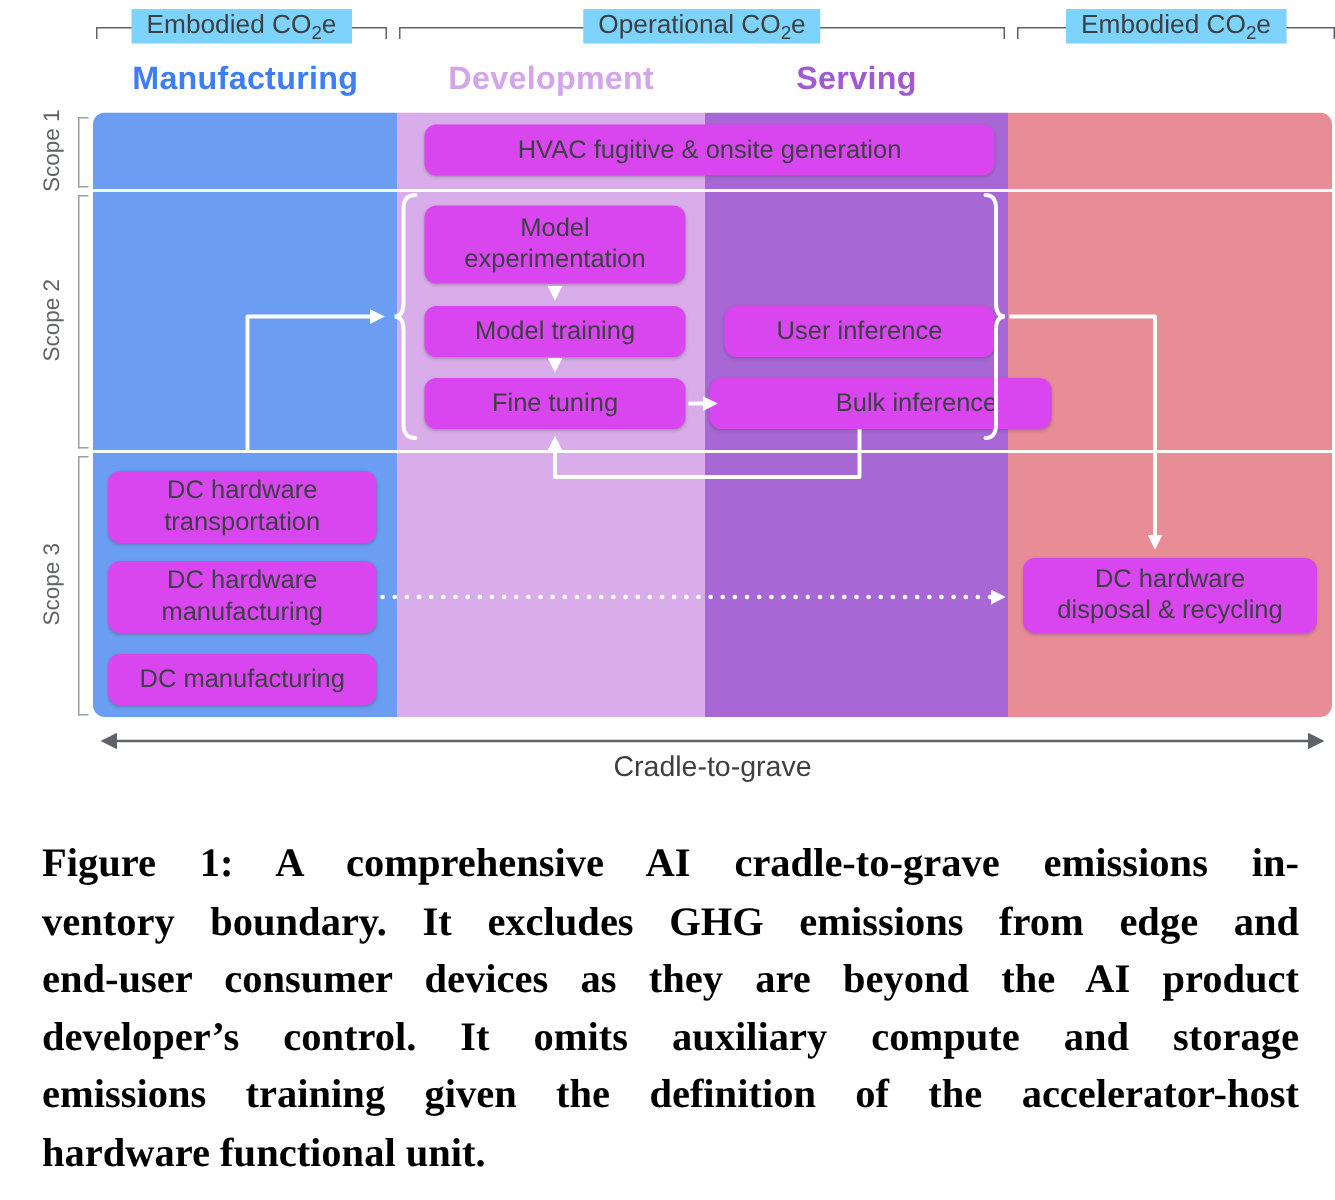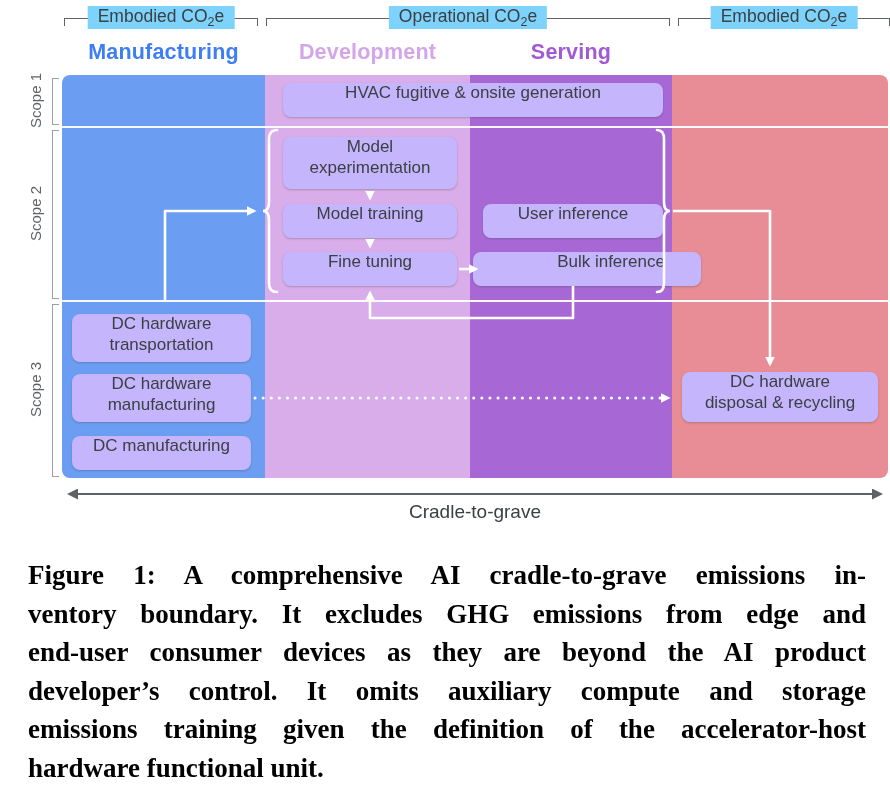--- a/index.html
+++ b/index.html
@@ -26,22 +26,22 @@
   
   .diagram { position:absolute; left:62px; top:75px; width:826px; height:403px; border-radius:8px; overflow:hidden; }
   .col { position:absolute; top:0; height:100%; }
   .col-man { left:0;   width:203px; background:#6B9DF2; }
   .col-dev { left:203px; width:205px; background:#D9ADE9; }
   .col-srv { left:408px; width:202px; background:#A768D6; }
   .col-ret { left:610px; width:216px; background:#E88C95; }
   .divider { position:absolute; left:0; right:0; border-top:2.5px solid rgba(255,255,255,.95); }
 
   .box {
-    position:absolute; background:#c4b5fd; border-radius:8px;
-    display:flex; align-items:flex-start; justify-content:center;
+    position:absolute; background:#d946ef; border-radius:8px;
+    display:flex; align-items:center; justify-content:center;
     box-shadow:0 1px 2px rgba(60,64,67,.3);
   }
   .box span { color:#3C4043; font-size:17px; line-height:1.22; text-align:center; white-space:pre-line; }
 
   .overlay { position:absolute; left:0; top:0; width:826px; height:403px; pointer-events:none; }
   .itdev { position:absolute; left:288px; top:246px; width:230px; text-align:center; color:#fff; font-size:17px; }
 
   
   .scope-bracket { position:absolute; left:52px; width:6px; border:1.6px solid #9aa0a6; border-right:none; }
   .sb1 { top:78px; height:45px; } .sb2 { top:130px; height:167px; } .sb3 { top:304px; height:171px; }

